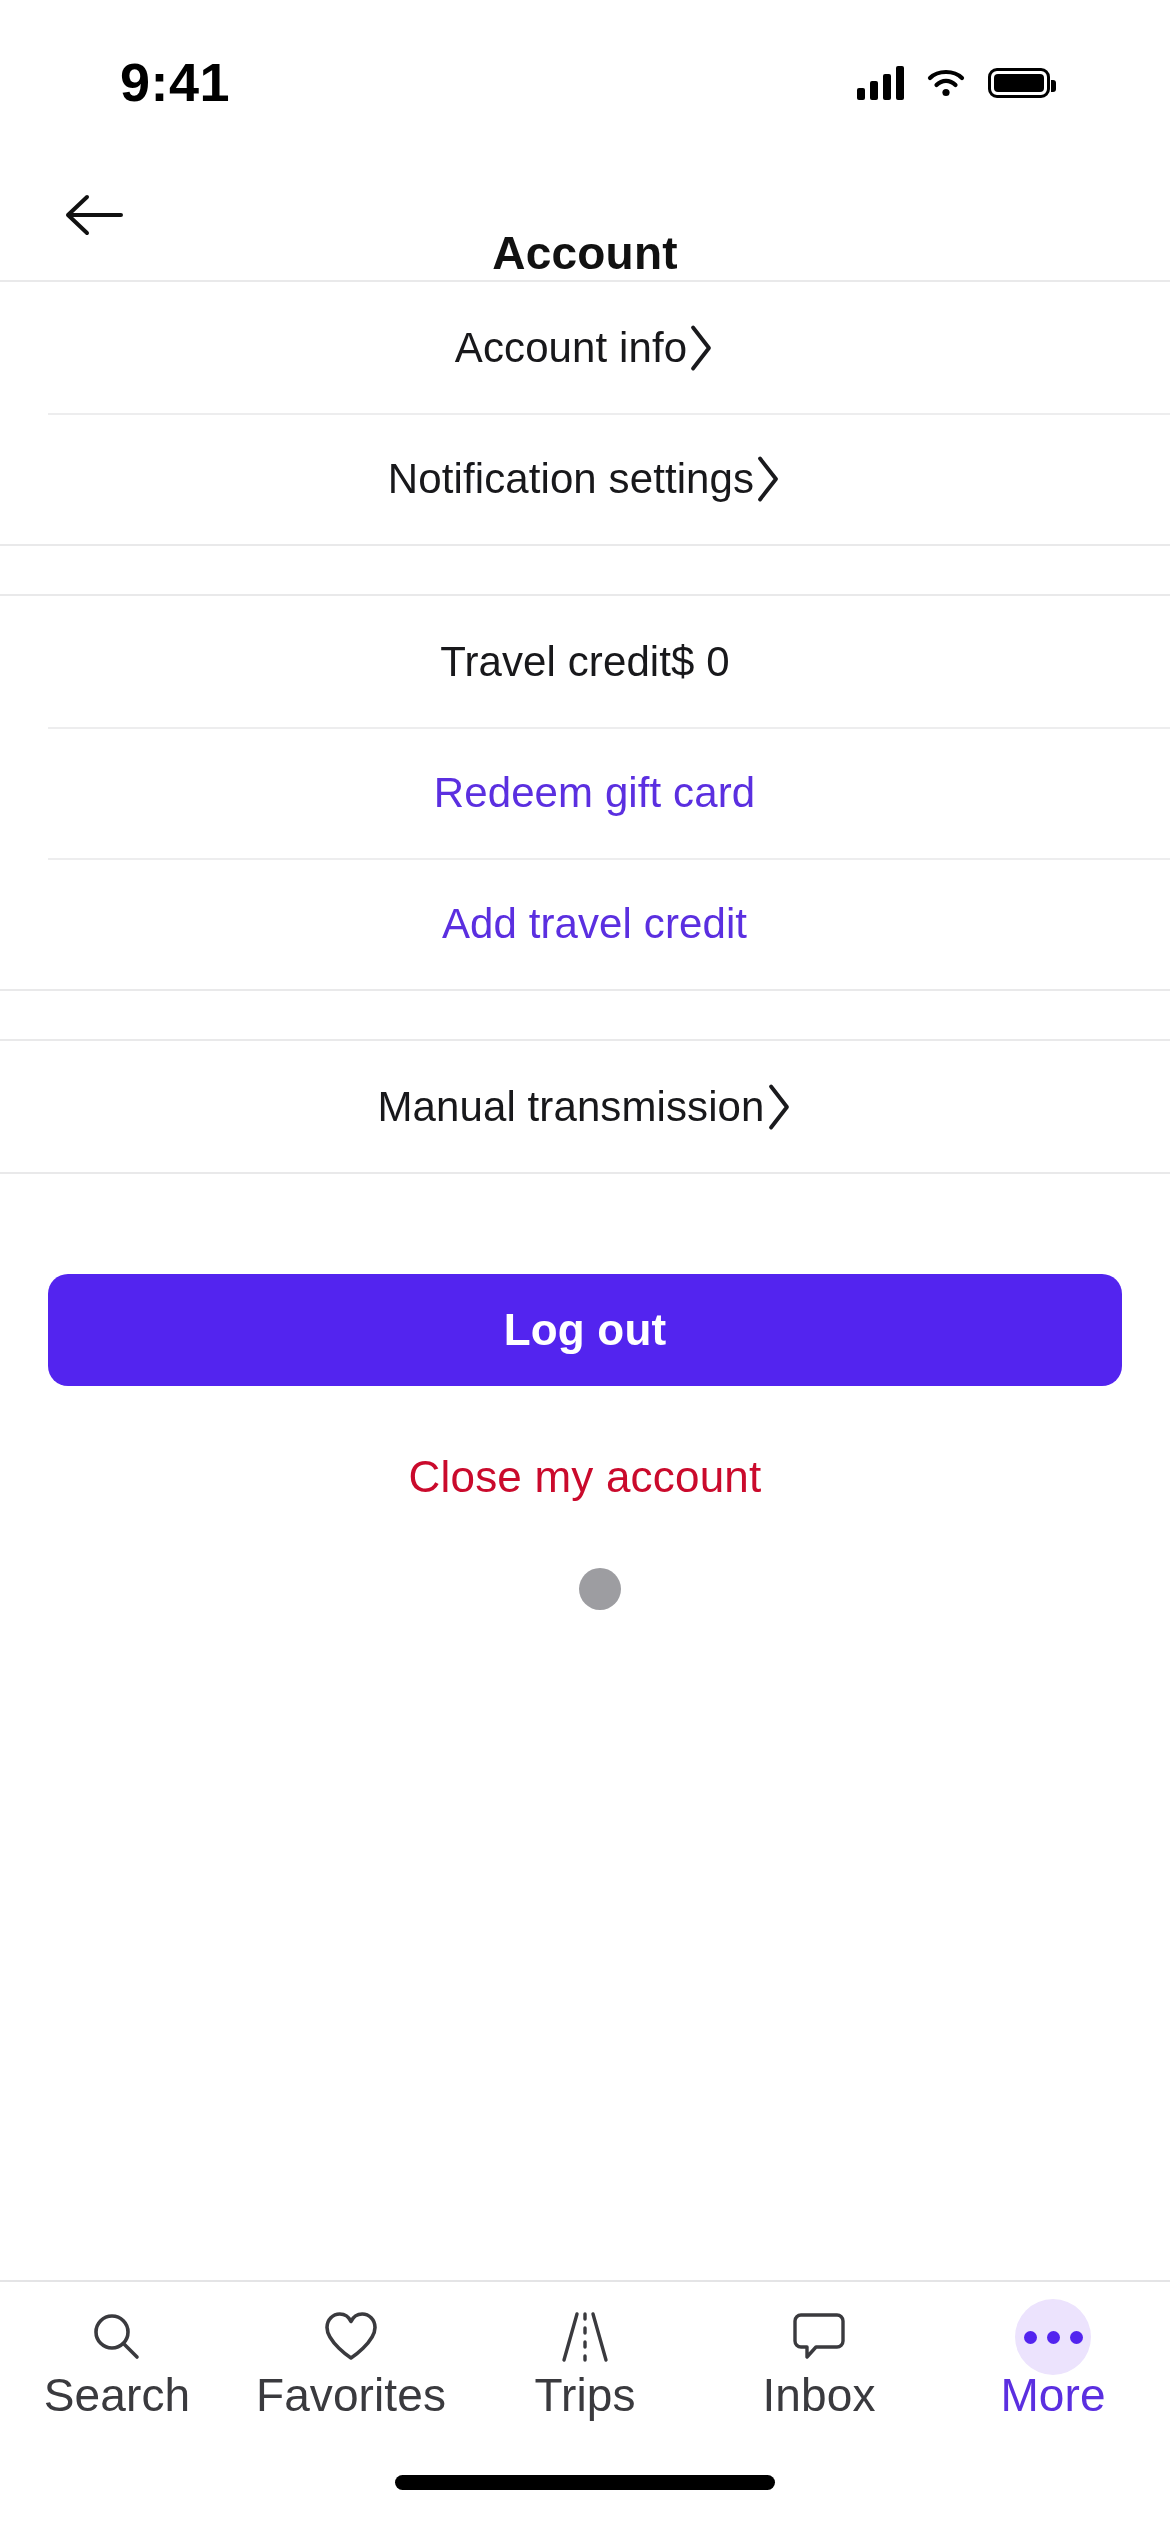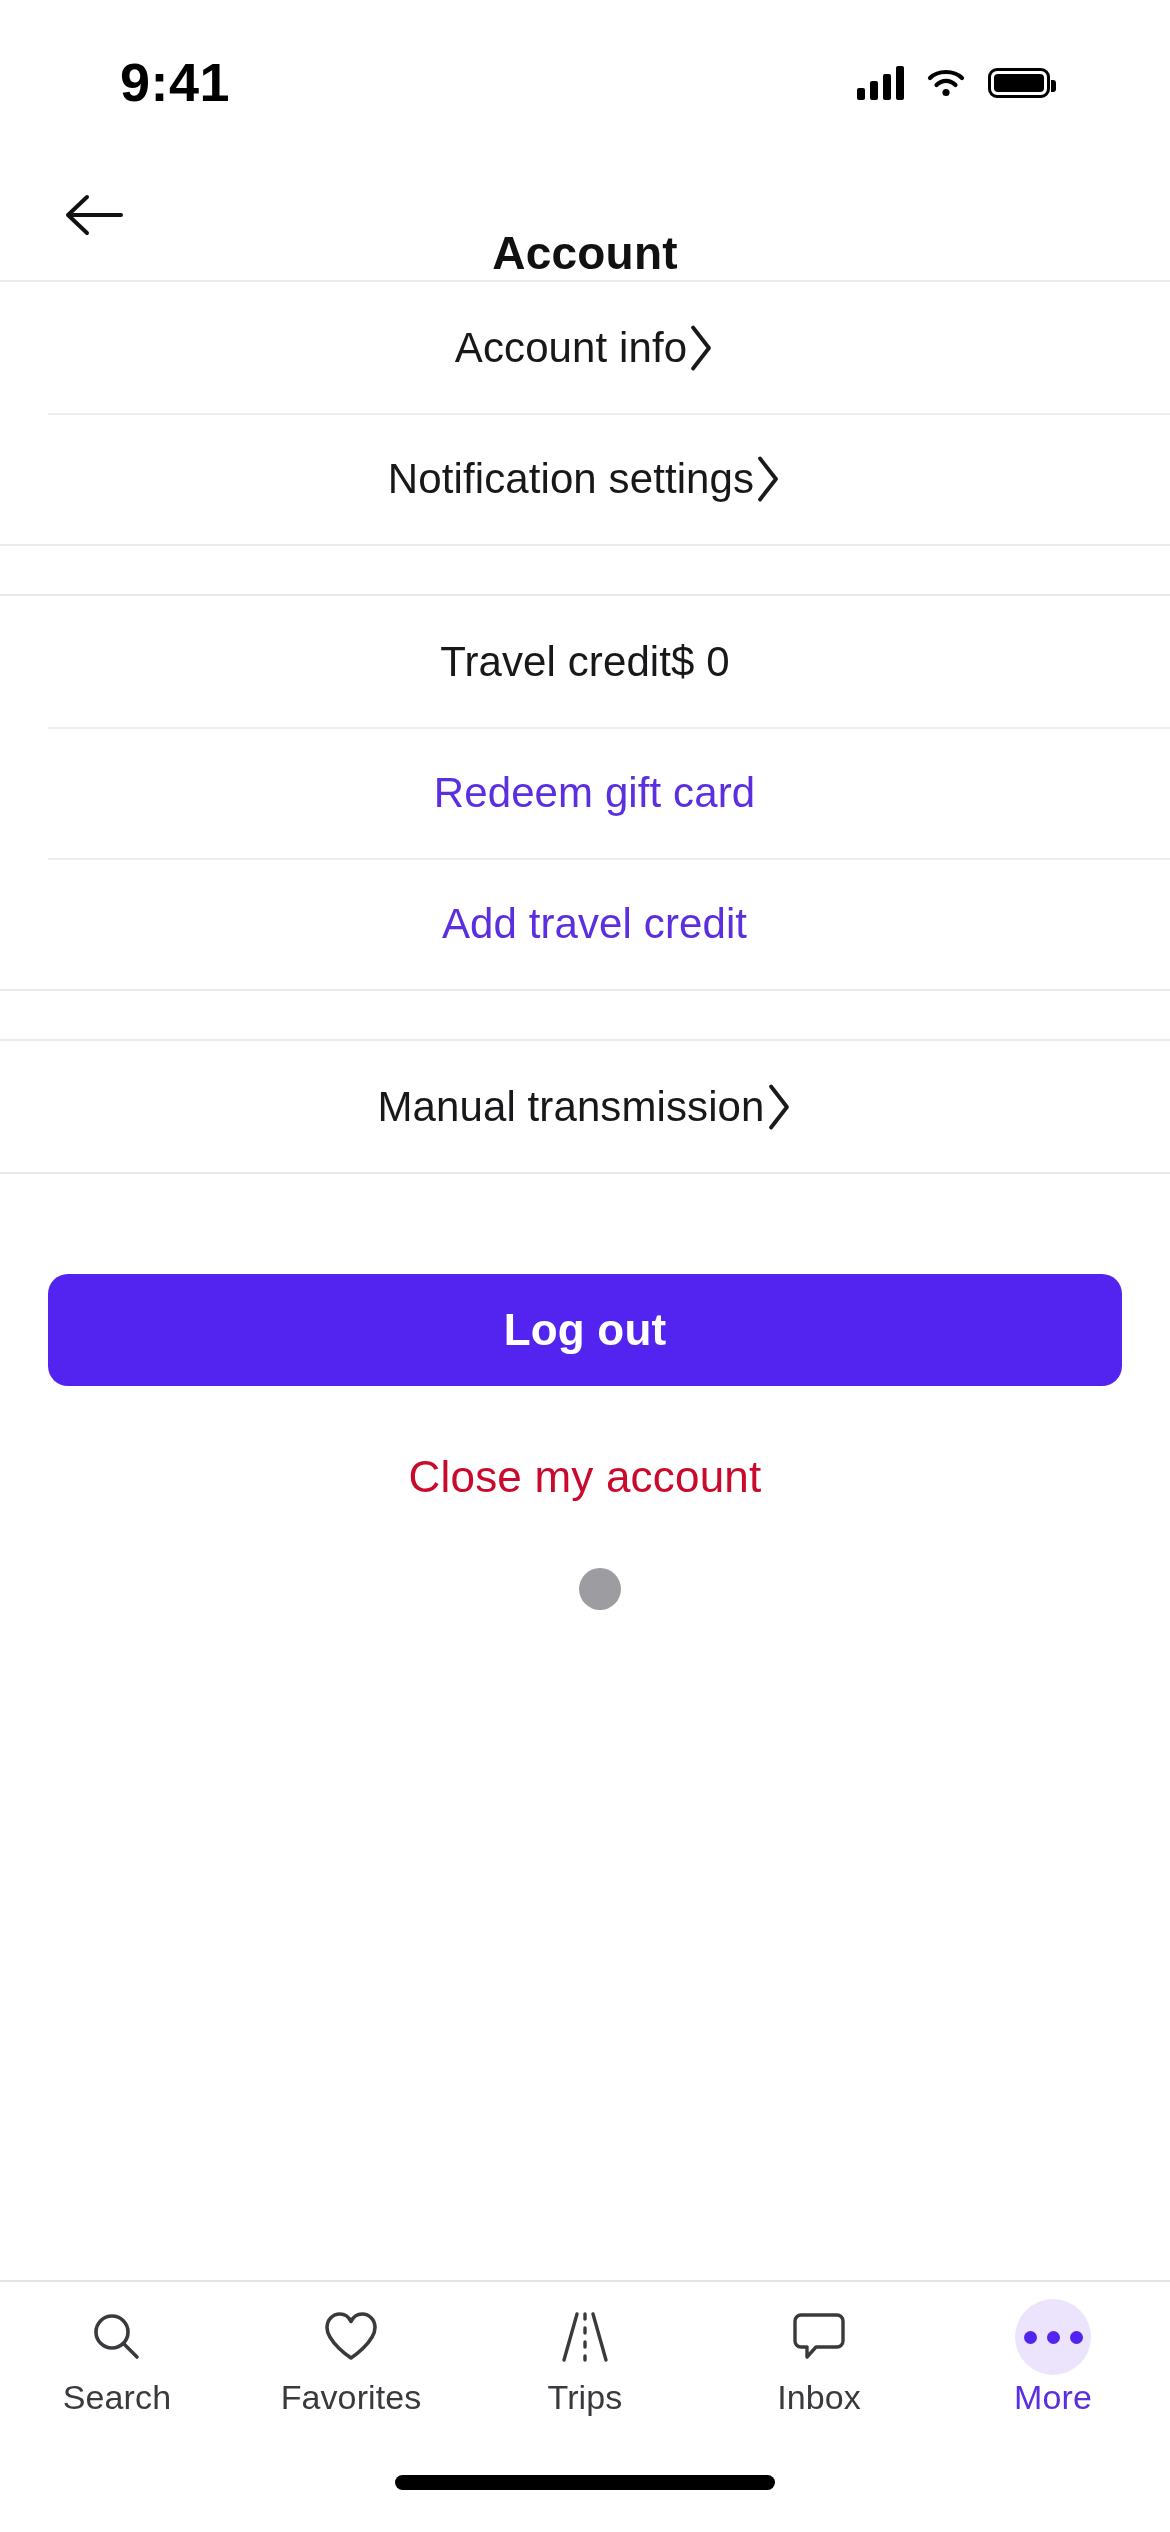--- a/index.html
+++ b/index.html
@@ -103,21 +103,21 @@
     flex:0 0 152px; height:152px;
     border-top:2px solid #e4e4e6;
     display:flex; align-items:flex-start; background:#fff;
   }
   .tab {
     flex:1 1 0; display:flex; flex-direction:column; align-items:center;
     padding-top:24px; cursor:pointer; background:none; border:none;
     font-family:"Liberation Sans", sans-serif;
   }
   .tab-ico { height:62px; display:flex; align-items:center; justify-content:center; position:relative; }
-  .tab-label { margin-top:10px; font-size:34px; color:#3a3a3e; letter-spacing:0.1px; }
+  .tab-label { font-size:46px; color:#3a3a3e; letter-spacing:0.1px; }
   .tab.active .tab-label { color:#5b2fe0; }
   .more-bubble {
     width:76px; height:76px; border-radius:50%; background:#ece3fd;
     display:flex; align-items:center; justify-content:center; gap:10px;
   }
   .more-bubble i { display:block; width:13px; height:13px; border-radius:50%; background:#5324ef; }
 
   .home-area { flex:0 0 100px; height:100px; display:flex; align-items:center; justify-content:center; background:#fff; }
   .home-bar { width:380px; height:15px; border-radius:10px; background:#000; }
 </style>

